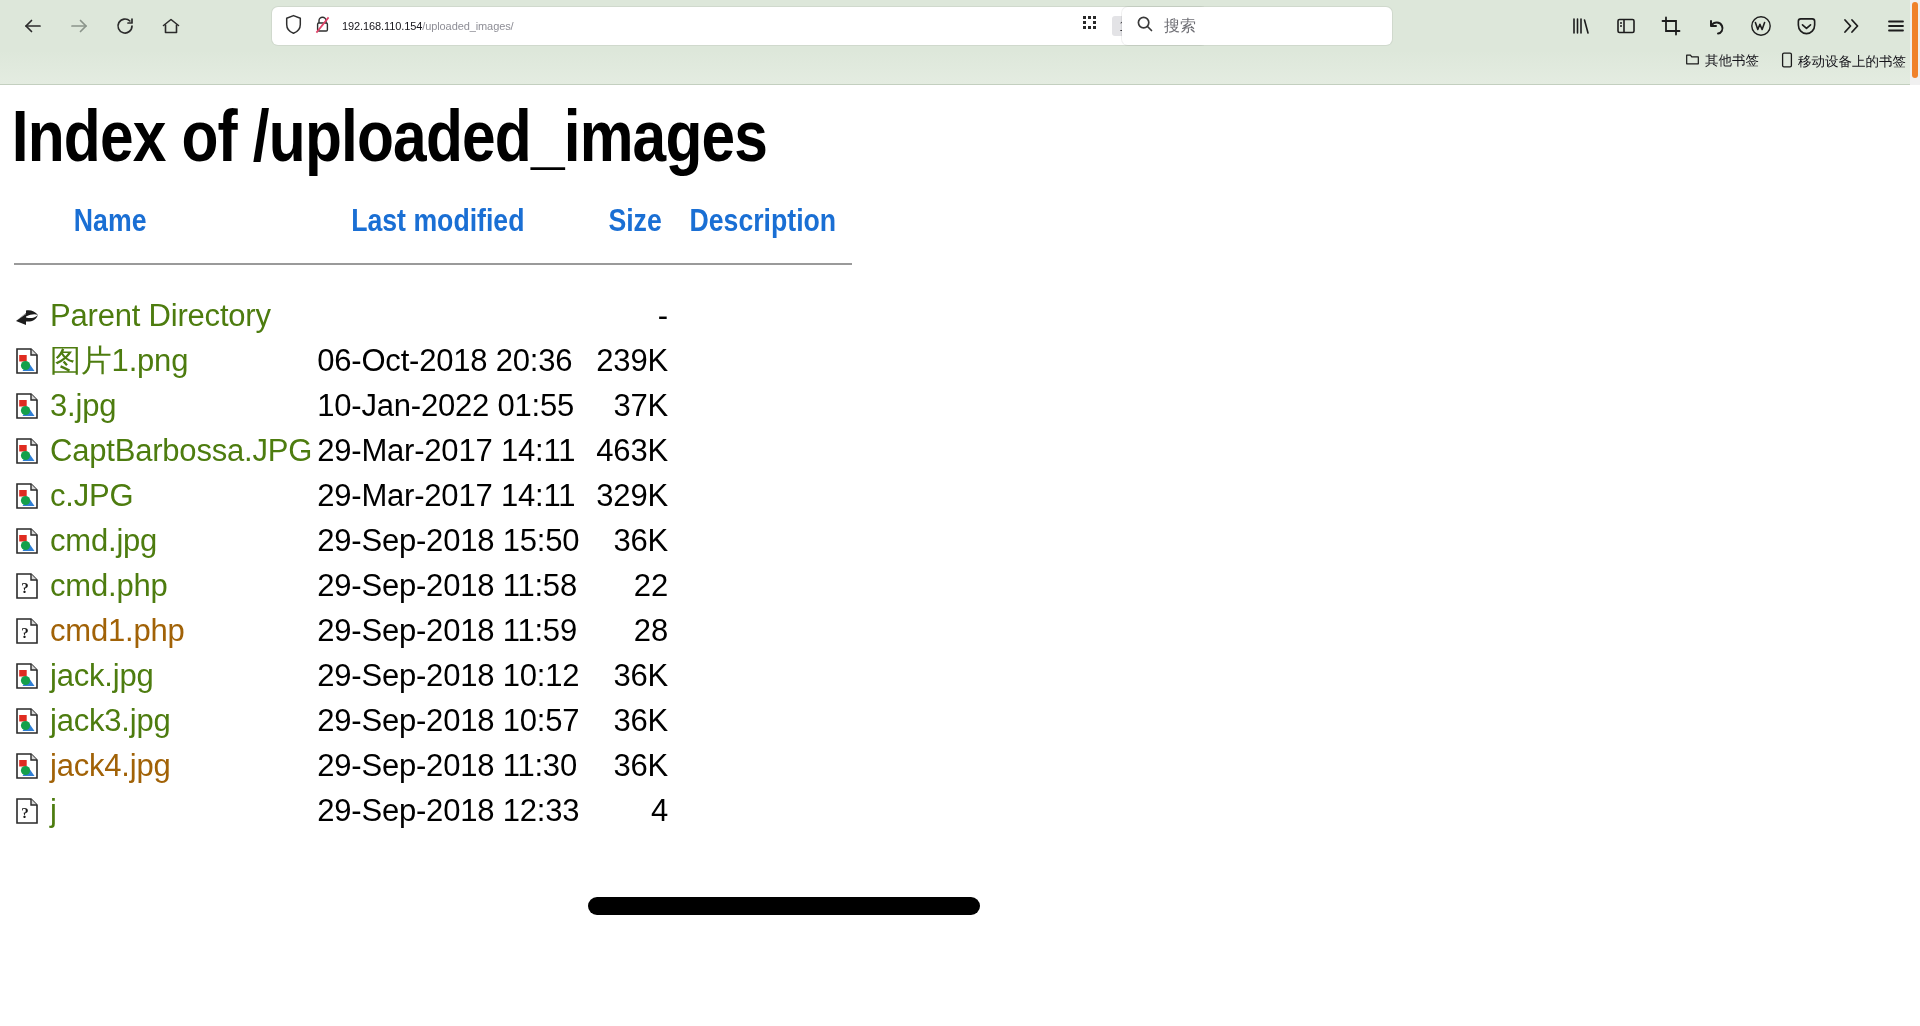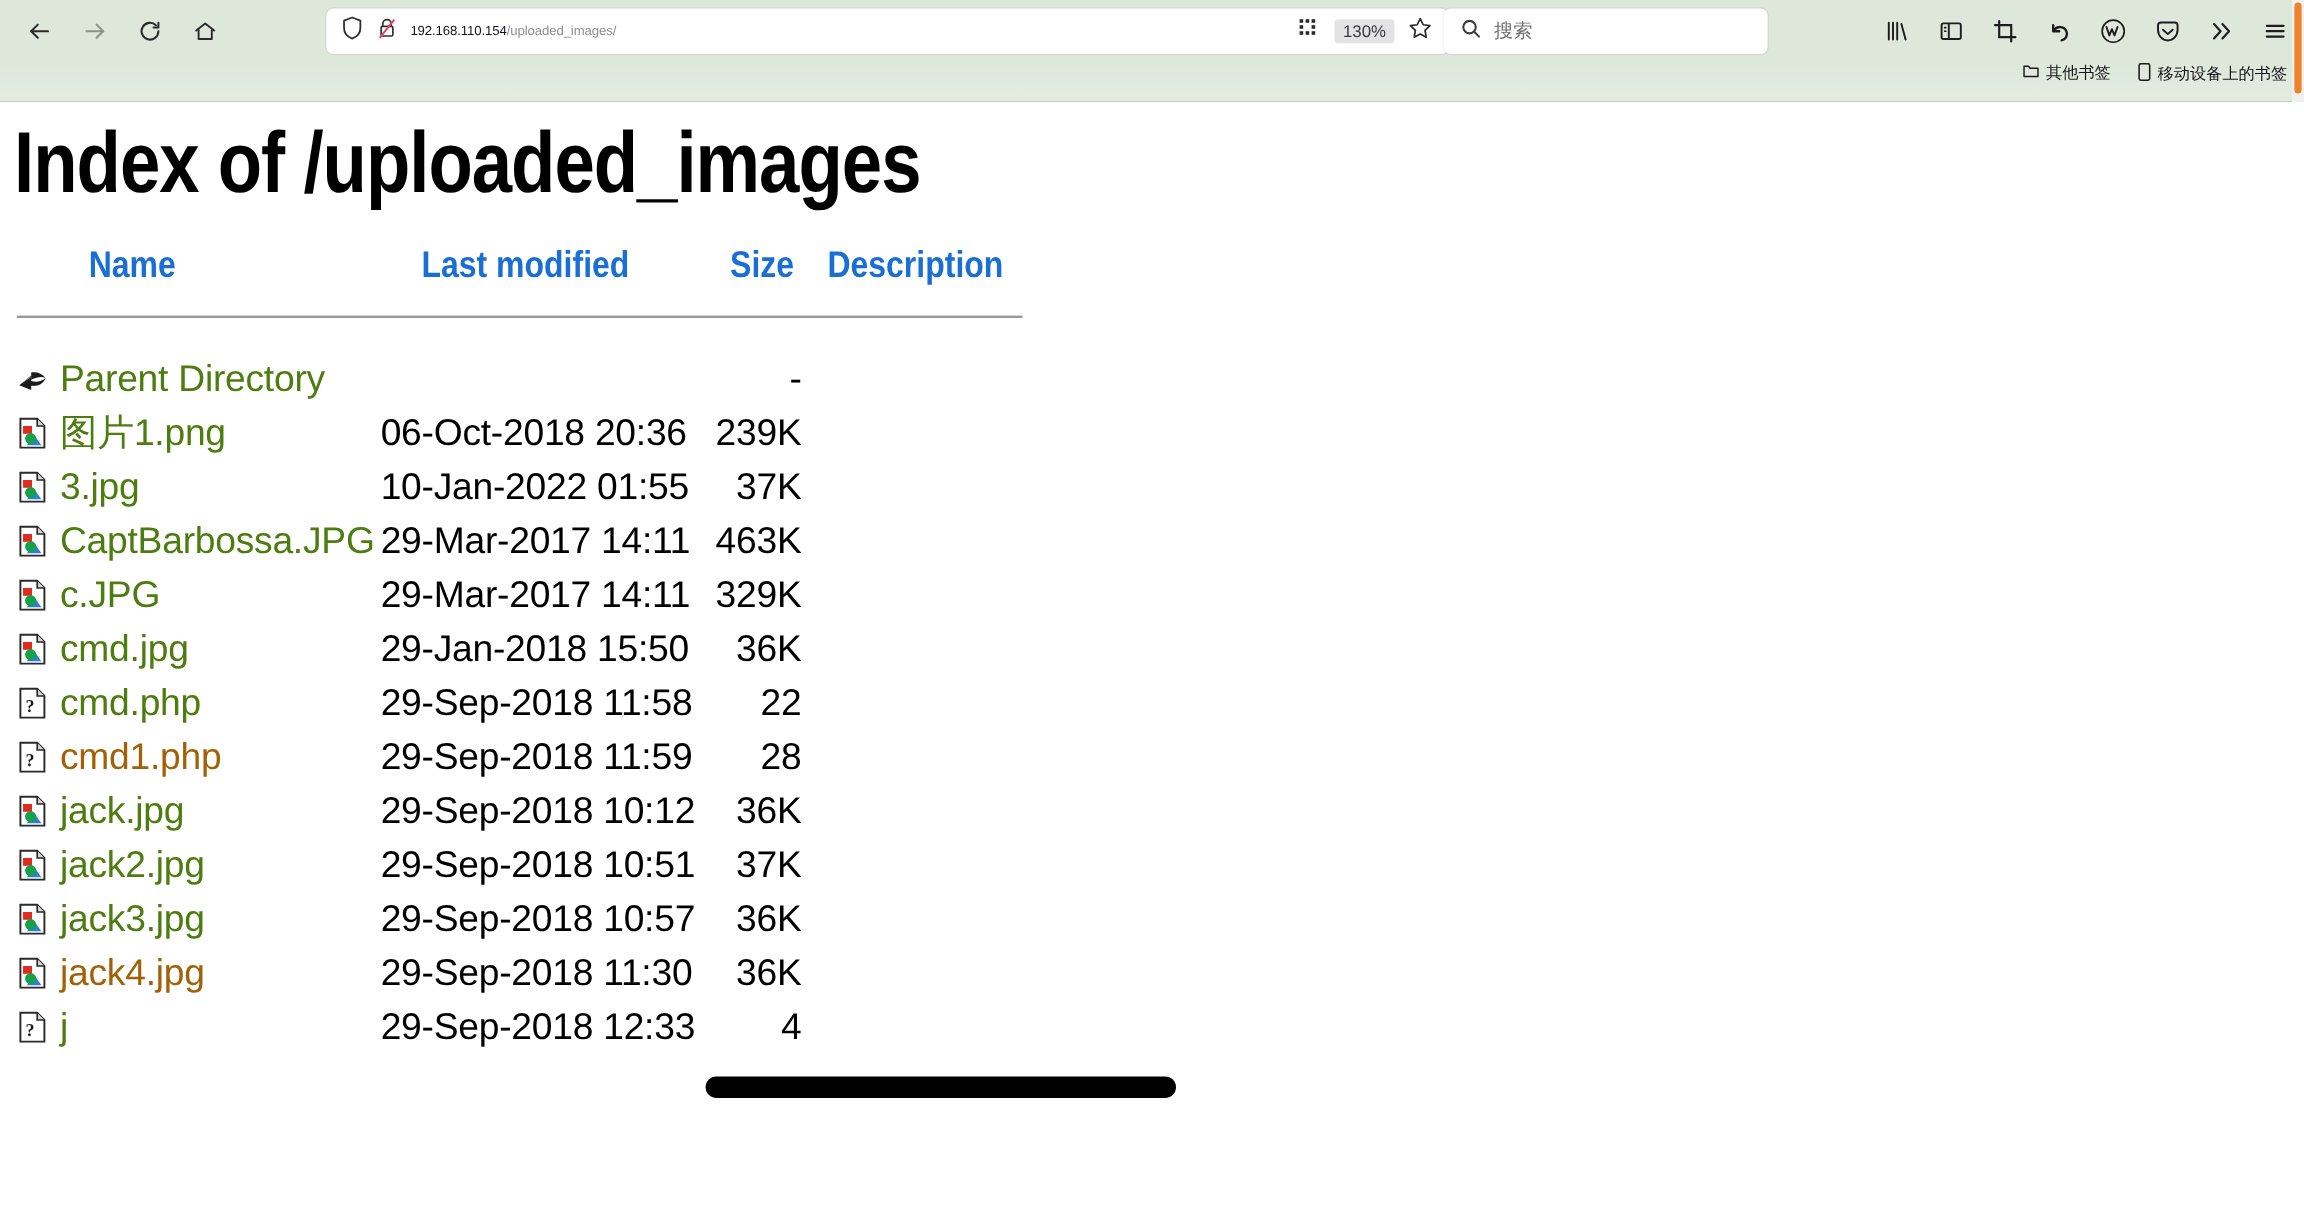--- a/index.html
+++ b/index.html
@@ -52,21 +52,21 @@
   }
   .urltext .path { color: #8e8e96; }
   .url-right { display: flex; align-items: center; gap: 10px; padding-right: 4px;}
   .zoombadge {
     font-size: 14px; color: #3b3b3f;
     background: #e3e3e6; border-radius: 3px;
     padding: 2px 7px; line-height: 1.2;
   }
 
   .searchbar {
-    position: absolute; left: 1203px; top: 7px;
+    position: absolute; left: 1122px; top: 7px;
     width: 270px; height: 38px;
     background: #ffffff; border-radius: 6px;
     display: flex; align-items: center;
     padding-left: 14px;
     box-shadow: 0 0 0 1px rgba(0,0,0,0.06);
   }
   .searchbar .sicon { margin-right: 10px; color: #3a3a3a; }
   .searchph { font-size: 16px; color: #6f6f75; }
 
   .toolbar-right {
@@ -420,21 +420,21 @@
           <td class="c-icon">
             <svg class="ficon" viewBox="0 0 26 28">
               <path d="M3 2 H17 L23 8 V26 H3 Z" fill="#ffffff" stroke="#2a2a2a" stroke-width="1.6"></path>
               <path d="M17 2 L17 8 L23 8" fill="#d6d6d6" stroke="#2a2a2a" stroke-width="1.4"></path>
               <rect x="5.2" y="8" width="7.5" height="6.5" fill="#e02b20"></rect>
               <path d="M8.5 24 L14.5 15.5 L20.5 24 Z" fill="#2f7fd6"></path>
               <circle cx="11.5" cy="18.5" r="4.6" fill="#15a04a"></circle>
             </svg>
           </td>
           <td class="c-name"><a href="#">cmd.jpg</a></td>
-          <td class="c-mod">29-Jan-2018 15:50</td>
+          <td class="c-mod">29-Sep-2018 15:50</td>
           <td class="c-size">36K</td>
           <td class="c-desc"></td>
         </tr>
         <tr>
           <td class="c-icon">
             <svg class="ficon" viewBox="0 0 26 28">
               <path d="M3 2 H17 L23 8 V26 H3 Z" fill="#ffffff" stroke="#2a2a2a" stroke-width="1.6"></path>
               <path d="M17 2 L17 8 L23 8" fill="#d6d6d6" stroke="#2a2a2a" stroke-width="1.4"></path>
               <text x="11" y="21" font-family="Liberation Serif, serif" font-size="15" font-weight="bold" fill="#1a1a1a" text-anchor="middle">?</text>
             </svg>
@@ -475,35 +475,20 @@
         <tr>
           <td class="c-icon">
             <svg class="ficon" viewBox="0 0 26 28">
               <path d="M3 2 H17 L23 8 V26 H3 Z" fill="#ffffff" stroke="#2a2a2a" stroke-width="1.6"></path>
               <path d="M17 2 L17 8 L23 8" fill="#d6d6d6" stroke="#2a2a2a" stroke-width="1.4"></path>
               <rect x="5.2" y="8" width="7.5" height="6.5" fill="#e02b20"></rect>
               <path d="M8.5 24 L14.5 15.5 L20.5 24 Z" fill="#2f7fd6"></path>
               <circle cx="11.5" cy="18.5" r="4.6" fill="#15a04a"></circle>
             </svg>
           </td>
-          <td class="c-name"><a href="#">jack2.jpg</a></td>
-          <td class="c-mod">29-Sep-2018 10:51</td>
-          <td class="c-size">37K</td>
-          <td class="c-desc"></td>
-        </tr>
-        <tr>
-          <td class="c-icon">
-            <svg class="ficon" viewBox="0 0 26 28">
-              <path d="M3 2 H17 L23 8 V26 H3 Z" fill="#ffffff" stroke="#2a2a2a" stroke-width="1.6"></path>
-              <path d="M17 2 L17 8 L23 8" fill="#d6d6d6" stroke="#2a2a2a" stroke-width="1.4"></path>
-              <rect x="5.2" y="8" width="7.5" height="6.5" fill="#e02b20"></rect>
-              <path d="M8.5 24 L14.5 15.5 L20.5 24 Z" fill="#2f7fd6"></path>
-              <circle cx="11.5" cy="18.5" r="4.6" fill="#15a04a"></circle>
-            </svg>
-          </td>
           <td class="c-name"><a href="#">jack3.jpg</a></td>
           <td class="c-mod">29-Sep-2018 10:57</td>
           <td class="c-size">36K</td>
           <td class="c-desc"></td>
         </tr>
         <tr>
           <td class="c-icon">
             <svg class="ficon" viewBox="0 0 26 28">
               <path d="M3 2 H17 L23 8 V26 H3 Z" fill="#ffffff" stroke="#2a2a2a" stroke-width="1.6"></path>
               <path d="M17 2 L17 8 L23 8" fill="#d6d6d6" stroke="#2a2a2a" stroke-width="1.4"></path>

